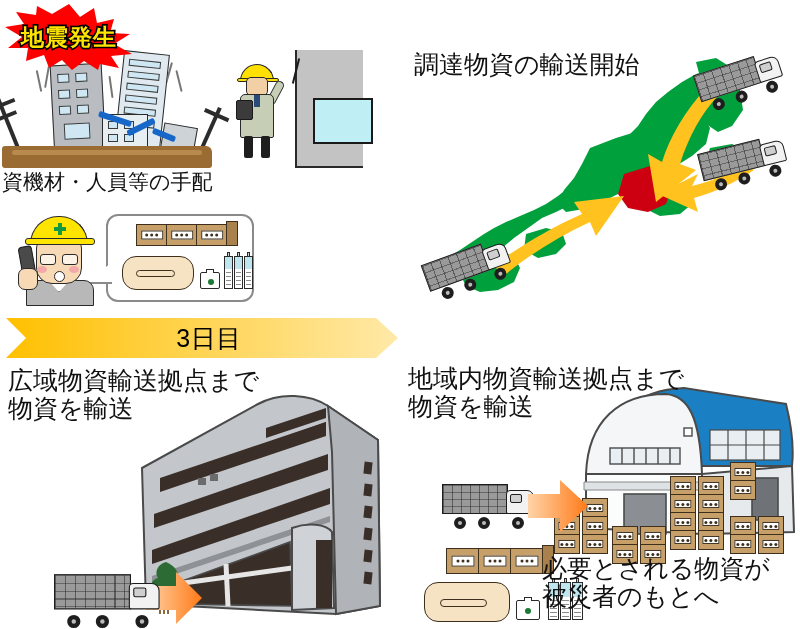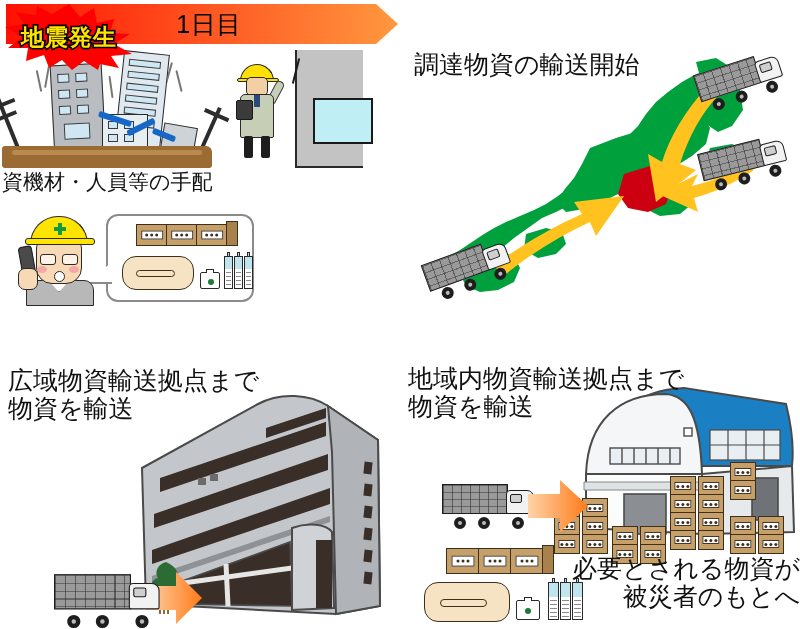--- a/index.html
+++ b/index.html
@@ -22,21 +22,21 @@
     position:absolute;left:0;top:0;width:392px;height:40px;
     display:flex;align-items:center;justify-content:center;
     font-size:25px;font-weight:400;letter-spacing:.5px;color:#000;
     padding-left:14px;box-sizing:border-box;
   }
 
   
   .cap{position:absolute;font-size:21px;line-height:1.12;white-space:pre-line;color:#111;}
   .cap.big{font-size:25px;}
   .cap.center{text-align:center;}
-  .cap.right{text-align:right;}
+  .cap.right{text-align:left;}
 
   
   #quake-scene{position:absolute;left:2px;top:48px;width:210px;height:120px;}
   .ground{position:absolute;left:0;bottom:0;width:210px;height:22px;background:#9a6b33;
           border-radius:3px 6px 3px 3px;}
   .ground:after{content:"";position:absolute;left:10px;top:4px;width:190px;height:5px;
           background:#b88a4e;border-radius:4px;}
   .bldg{position:absolute;background:#b9bcc0;border:1.6px solid #2a2a2a;box-sizing:border-box;}
   .bldg .win{position:absolute;background:#cfe7f2;border:1px solid #3a3a3a;box-sizing:border-box;}
   #bl-tower{left:52px;bottom:20px;width:52px;height:84px;transform:rotate(-3deg);transform-origin:bottom center;}
@@ -178,32 +178,20 @@
   #warehouse{position:absolute;left:180px;top:56px;width:220px;height:190px;}
   #warehouse svg{display:block;}
   #p4-cap-b{left:142px;top:240px;width:258px;}
   #crates{position:absolute;left:150px;top:140px;width:250px;height:110px;}
 </style>
 </head>
 <body>
 
 <section class="panel" id="panel-1">
 
-  <div class="banner">
-    <svg viewBox="0 0 392 40" preserveAspectRatio="none" aria-hidden="true">
-      <defs>
-        <linearGradient id="g1" x1="0" y1="0" x2="1" y2="0">
-          <stop offset="0" stop-color="#FF1000"></stop>
-            <stop offset="1" stop-color="#FF9840"></stop>
-        </linearGradient>
-      </defs>
-      <path d="M0,0 L370,0 L392,20 L370,40 L0,40 Z" fill="url(#g1)"></path>
-    </svg>
-    <div class="blabel">1日目</div>
-  </div>
 
   <div id="quake-scene">
     <div class="squig" style="left:36px;top:22px;transform:rotate(-12deg);"></div>
     <div class="squig" style="left:44px;top:18px;transform:rotate(10deg);"></div>
     <div class="squig" style="left:108px;top:28px;transform:rotate(-8deg);"></div>
     <div class="squig" style="left:166px;top:14px;transform:rotate(16deg);"></div>
     <div class="squig" style="left:176px;top:22px;transform:rotate(-14deg);"></div>
 
     <div class="bldg" id="bl-tower">
       <div class="win" style="left:6px;top:8px;width:12px;height:9px;"></div>
@@ -391,20 +379,32 @@
     <span class="wh a"></span>
       <span class="wh b"></span>
       <span class="wh c"></span>
   </div>
 
   <div class="cap big" id="p2-cap">調達物資の輸送開始</div>
 </section>
 
 <section class="panel" id="panel-3">
 
+  <div class="banner">
+    <svg viewBox="0 0 392 40" preserveAspectRatio="none" aria-hidden="true">
+      <defs>
+        <linearGradient id="g3" x1="0" y1="0" x2="1" y2="0">
+          <stop offset="0" stop-color="#FFC000"></stop>
+            <stop offset="1" stop-color="#FFE9A8"></stop>
+        </linearGradient>
+      </defs>
+      <path d="M0,0 L370,0 L392,20 L370,40 L0,40 L20,20 Z" fill="url(#g3)"></path>
+    </svg>
+    <div class="blabel">3日目</div>
+  </div>
 
   <div id="hq-building">
     <svg viewBox="0 0 250 226" width="250" height="226" aria-hidden="true">
 
       <path d="M2,76 L118,12 C140,0 170,2 188,14 L238,48 L240,214 L196,222 L6,212 Z" fill="#C3C6CA" stroke="#4a4a4a" stroke-width="2"></path>
 
       <path d="M188,14 L238,48 L240,214 L196,222 L192,60 Z" fill="#B0B4B8" stroke="#4a4a4a" stroke-width="2"></path>
 
       <path d="M20,86 L186,30 L186,44 L20,100 Z" fill="#3a2f28"></path>
       <path d="M14,122 L188,62 L188,78 L14,136 Z" fill="#3a2f28"></path>

